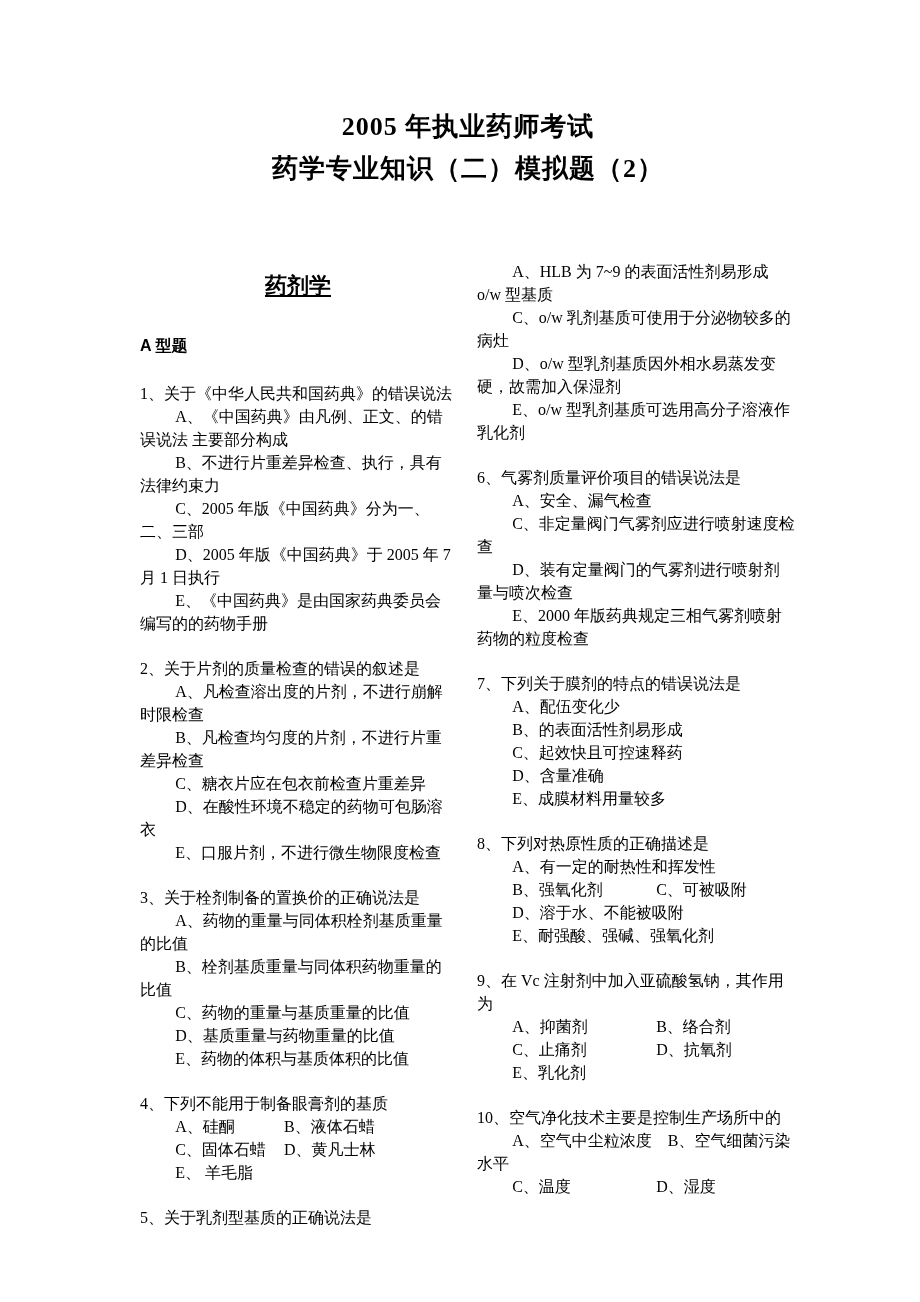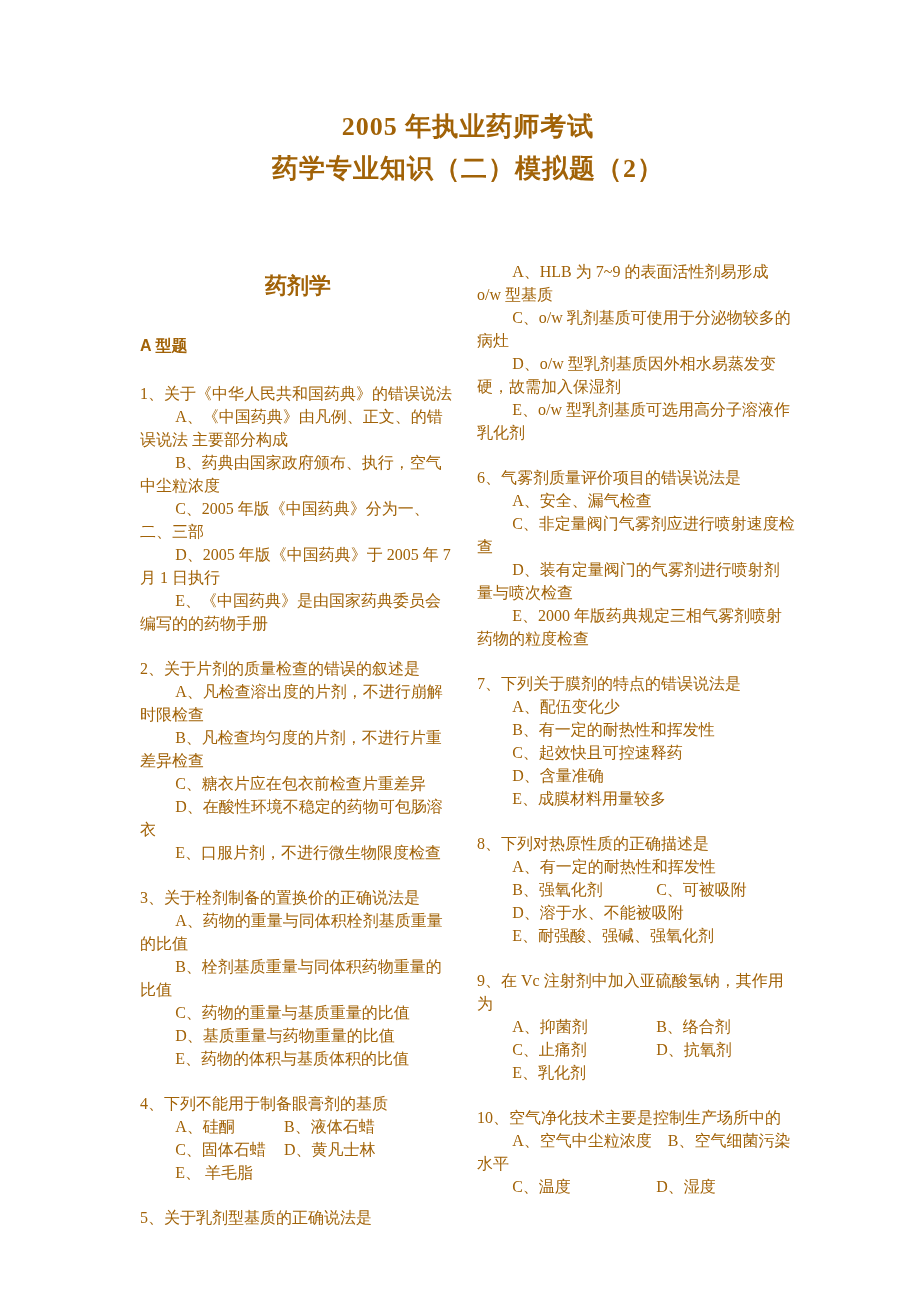--- a/index.html
+++ b/index.html
@@ -1,20 +1,20 @@
 <!DOCTYPE html>
 <html><head>
 <meta charset="utf-8">
 <style>
   html,body{margin:0;padding:0;background:#ffffff;}
   .page{
     position:relative;
     width:920px;height:1302px;
     background:#ffffff;
-    color:#a16207;
+    color:#000000;
     font-family:"Liberation Serif","DejaVu Serif",serif;
     overflow:hidden;
   }
   .title1,.title2{
     position:absolute;left:140px;width:656px;
     text-align:center;
     font-size:26px;font-weight:bold;
     line-height:30px;
     letter-spacing:1px;
   }
@@ -22,20 +22,21 @@
   .title2{top:154px;}
   .col{position:absolute;font-size:16px;line-height:23px;}
   .col-left{left:140px;top:272px;width:316px;}
   .col-right{left:477px;top:248px;width:318px;}
   .section-title{
     text-align:center;
     font-family:"Liberation Sans","DejaVu Sans",sans-serif;
     font-size:22px;font-weight:bold;
     line-height:28px;
     margin:0 0 34px 0;
+    text-decoration:underline;
   }
   .type-heading{
     font-family:"Liberation Sans","DejaVu Sans",sans-serif;
     font-size:16px;font-weight:bold;
     line-height:23px;
     margin:0 0 25px 0;
   }
   .q{margin:12px 0 22px 0;}
   .q p{margin:0;line-height:23px;}
   .opt{text-indent:2.2em;}
@@ -50,21 +51,21 @@
   <div class="title1">2005 年执业药师考试</div>
   <div class="title2">药学专业知识（二）模拟题（2）</div>
 
   <div class="col col-left">
     <div class="section-title">药剂学</div>
     <div class="type-heading">A 型题</div>
     <div id="left-questions">
         <div class="q">
           <p class="stem">1、关于《中华人民共和国药典》的错误说法</p>
           <p class="opt">A、《中国药典》由凡例、正文、的错误说法  主要部分构成</p>
-          <p class="opt">B、药典由国家政府颁布、执行，空气中尘粒浓度</p>
+          <p class="opt">B、不进行片重差异检查、执行，具有法律约束力</p>
           <p class="opt">C、2005 年版《中国药典》分为一、二、三部</p>
           <p class="opt">D、2005 年版《中国药典》于 2005 年 7 月 1 日执行</p>
           <p class="opt">E、《中国药典》是由国家药典委员会编写的的药物手册</p>
         </div>
         <div class="q">
           <p class="stem">2、关于片剂的质量检查的错误的叙述是</p>
           <p class="opt">A、凡检查溶出度的片剂，不进行崩解时限检查</p>
           <p class="opt">B、凡检查均匀度的片剂，不进行片重差异检查</p>
           <p class="opt">C、糖衣片应在包衣前检查片重差异</p>
           <p class="opt">D、在酸性环境不稳定的药物可包肠溶衣</p>
@@ -101,21 +102,21 @@
         <div class="q">
           <p class="stem">6、气雾剂质量评价项目的错误说法是</p>
           <p class="opt">A、安全、漏气检查</p>
           <p class="opt">C、非定量阀门气雾剂应进行喷射速度检查</p>
           <p class="opt">D、装有定量阀门的气雾剂进行喷射剂量与喷次检查</p>
           <p class="opt">E、2000 年版药典规定三相气雾剂喷射药物的粒度检查</p>
         </div>
         <div class="q">
           <p class="stem">7、下列关于膜剂的特点的错误说法是</p>
           <p class="opt">A、配伍变化少</p>
-          <p class="opt">B、有一定的耐热性和挥发性</p>
+          <p class="opt">B、的表面活性剂易形成</p>
           <p class="opt">C、起效快且可控速释药</p>
           <p class="opt">D、含量准确</p>
           <p class="opt">E、成膜材料用量较多</p>
         </div>
         <div class="q">
           <p class="stem">8、下列对热原性质的正确描述是</p>
           <p class="opt">A、有一定的耐热性和挥发性</p>
           <p class="opt"><span class="c1">B、强氧化剂</span><span class="c2">C、可被吸附</span></p>
           <p class="opt">D、溶于水、不能被吸附</p>
           <p class="opt">E、耐强酸、强碱、强氧化剂</p>

